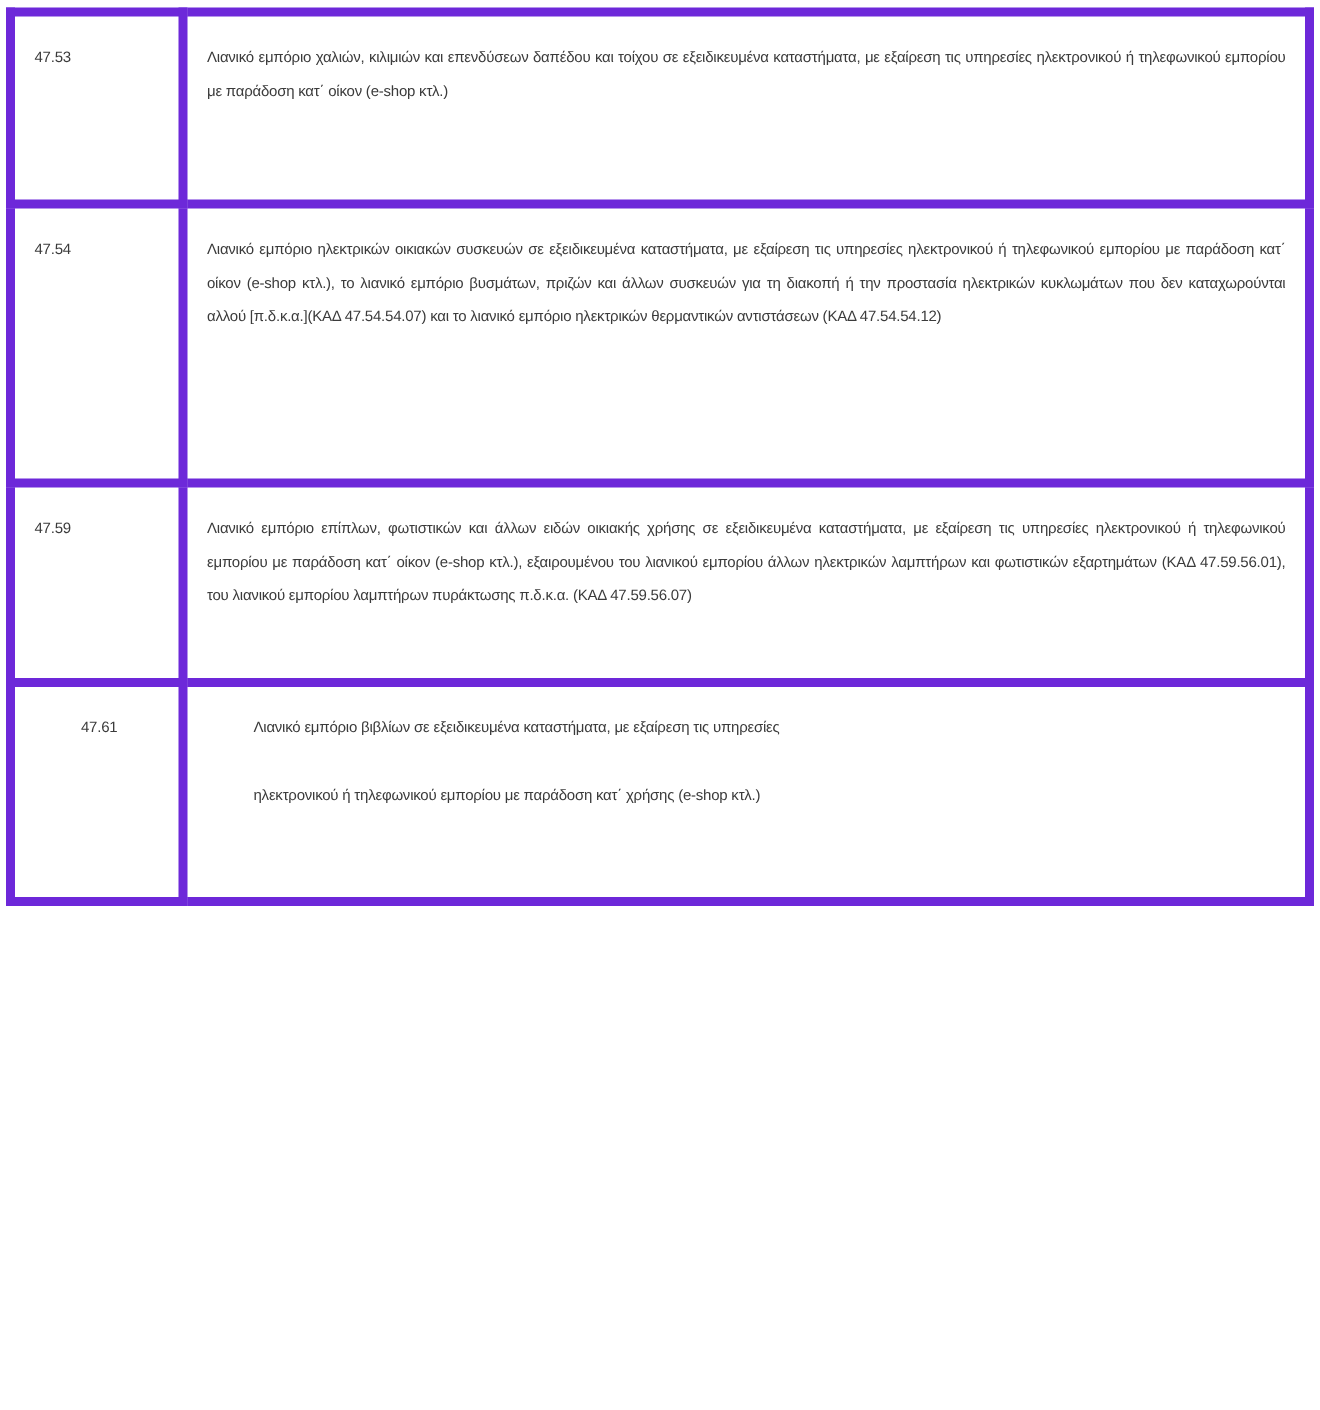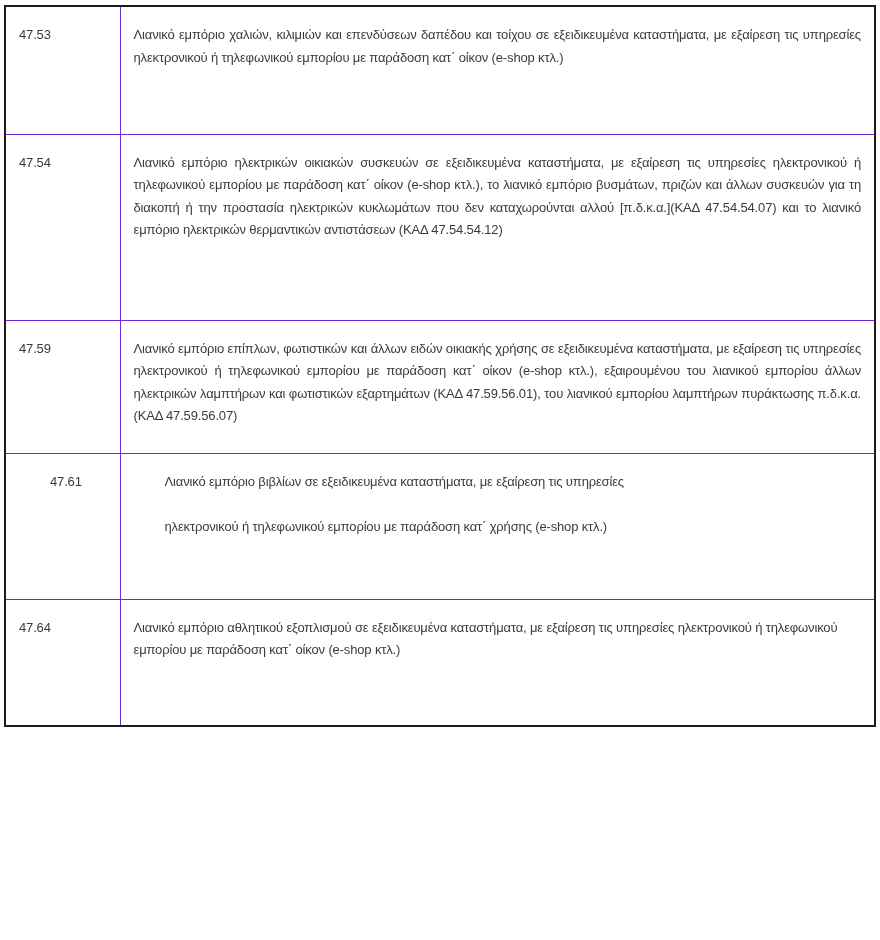--- a/index.html
+++ b/index.html
@@ -19,24 +19,24 @@
   table.kad-table {
     position: absolute;
     left: 4px;
     top: 5px;
     width: 872px;
     border-collapse: collapse;
     table-layout: fixed;
     border: 2px solid #1c1c1c;
   }
   table.kad-table td {
-    border: 1px solid #6d28d9;
+    border: 6px solid #6d28d9;
     vertical-align: top;
     box-sizing: border-box;
-    font-size: 13px;
+    font-size: 10px;
     line-height: 22.5px;
     letter-spacing: -0.15px;
   }
   col.col-code { width: 115px; }
   td.code-cell {
     padding: 17px 8px 10px 13px;
   }
   td.desc-cell {
     padding: 17px 13px 10px 13px;
     white-space: pre-line;
@@ -72,19 +72,15 @@
       <tr class="r2 justify">
         <td class="code-cell">47.59</td>
         <td class="desc-cell">Λιανικό εμπόριο επίπλων, φωτιστικών και άλλων ειδών οικιακής χρήσης σε εξειδικευμένα καταστήματα, με εξαίρεση τις υπηρεσίες ηλεκτρονικού ή τηλεφωνικού εμπορίου με παράδοση κατ΄ οίκον (e-shop κτλ.), εξαιρουμένου του λιανικού εμπορίου άλλων ηλεκτρικών λαμπτήρων και φωτιστικών εξαρτημάτων (ΚΑΔ 47.59.56.01), του λιανικού εμπορίου λαμπτήρων πυράκτωσης π.δ.κ.α. (ΚΑΔ 47.59.56.07)</td>
       </tr>
       <tr class="r3 justify">
         <td class="code-cell">47.61</td>
         <td class="desc-cell">Λιανικό εμπόριο βιβλίων σε εξειδικευμένα καταστήματα, με εξαίρεση τις υπηρεσίες
 
 ηλεκτρονικού ή τηλεφωνικού εμπορίου με παράδοση κατ΄ χρήσης (e-shop κτλ.)</td>
       </tr>
-      <tr class="r6">
-        <td class="code-cell">47.64</td>
-        <td class="desc-cell">Λιανικό εμπόριο αθλητικού εξοπλισμού σε εξειδικευμένα καταστήματα, με εξαίρεση τις υπηρεσίες ηλεκτρονικού ή τηλεφωνικού εμπορίου με παράδοση κατ΄ οίκον (e-shop κτλ.)</td>
-      </tr>
     </tbody>
   </table>
 </div>
 
 </body></html>

